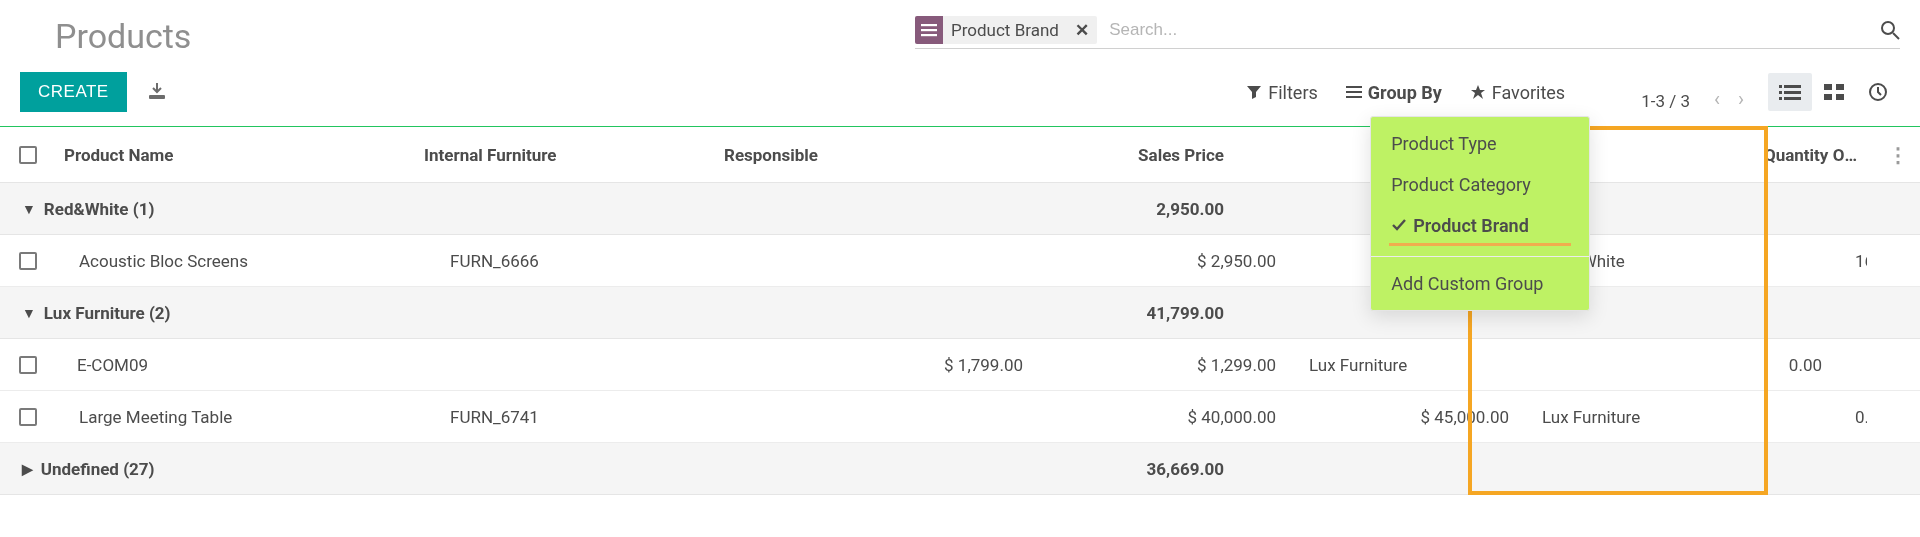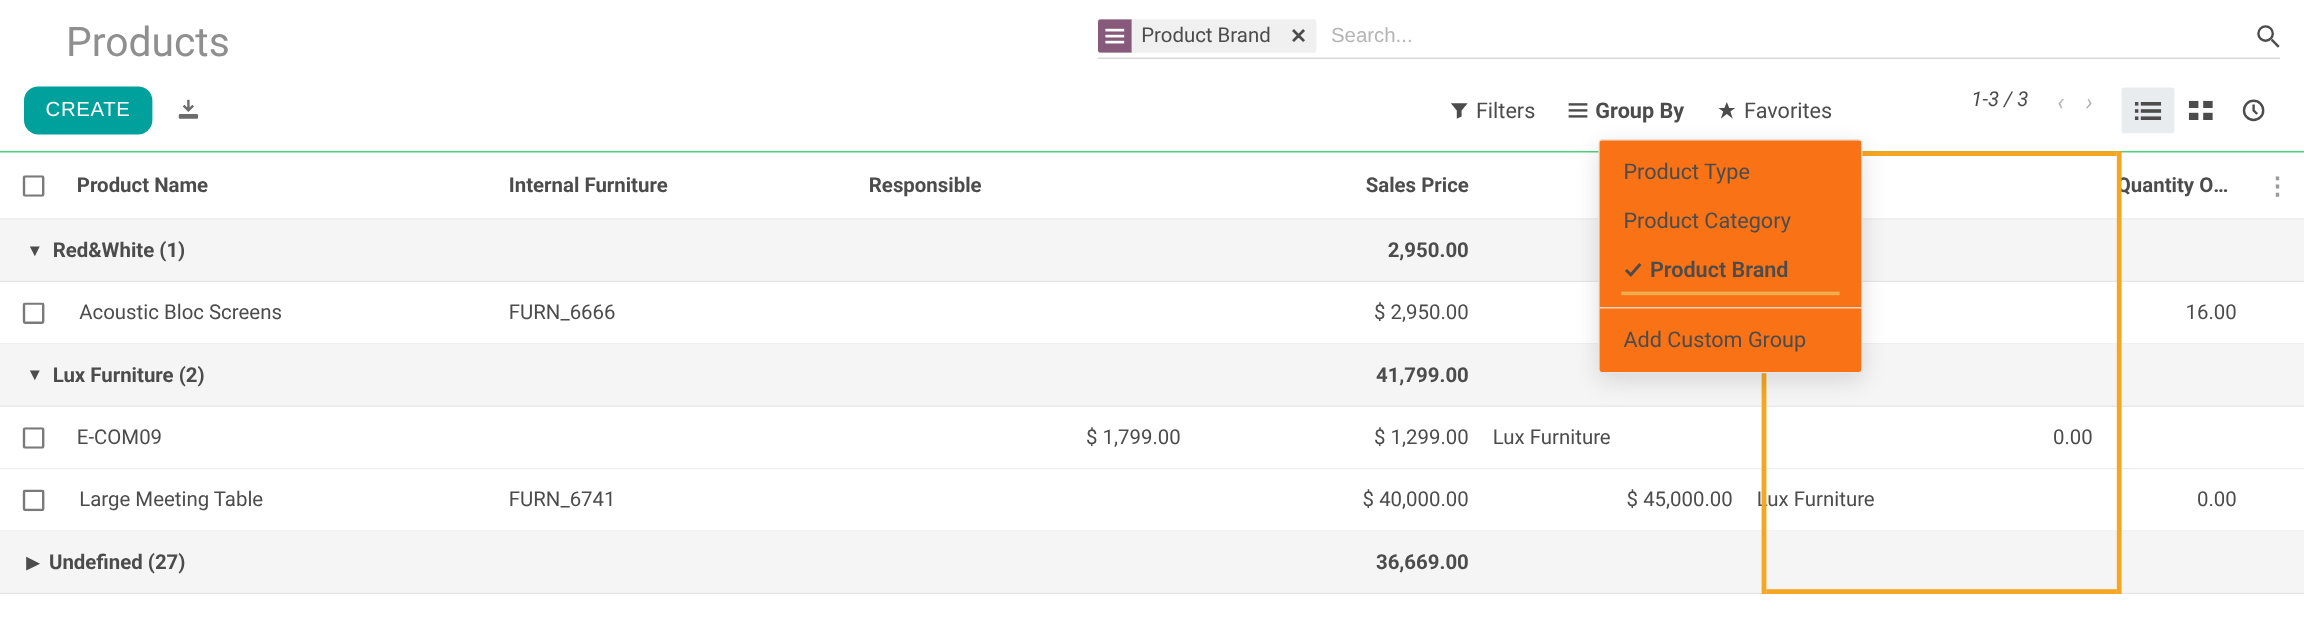--- a/index.html
+++ b/index.html
@@ -79,21 +79,21 @@
     padding: 16px 20px 14px 20px;
     position: relative;
   }
   .btn-create {
     background: #00a09d;
     color: #fff;
     border: none;
     padding: 10px 18px;
     font-size: 17px;
     letter-spacing: 0.5px;
-    border-radius: 12px;
+    border-radius: 0;
     cursor: pointer;
   }
   .btn-import {
     margin-left: 20px;
     color: #6c6c6c;
     cursor: pointer;
   }
   .search-options {
     margin-left: auto;
     display: flex;
@@ -107,21 +107,21 @@
     gap: 6px;
     color: #4c4c4c;
     cursor: pointer;
     font-size: 18px;
   }
   .groupby-active { font-weight: 700; }
   .group-dropdown {
     position: absolute;
     top: 34px;
     left: 124px;
-    background: #f97316;
+    background: #bef264;
     border: 1px solid #e5e5e5;
     box-shadow: 0 6px 20px rgba(0,0,0,0.12);
     border-radius: 3px;
     min-width: 220px;
     z-index: 50;
     padding: 6px 0;
   }
   .group-item {
     padding: 10px 20px;
     font-size: 18px;
@@ -143,24 +143,23 @@
     background: #f0ad4e;
   }
   .group-item.relwrap { position: relative; padding-bottom: 14px; }
   .group-divider {
     height: 1px;
     background: #ececec;
     margin: 6px 0;
   }
   .right-controls {
     display: flex;
-    align-items: flex-start;
+    align-items: flex-end;
     gap: 24px;
-    margin-left: 116px;
-    font-style: italic;
+    margin-left: 76px;
   }
   .pager {
     color: #4c4c4c;
     font-size: 17px;
   }
   .pager-nav {
     display: inline-flex;
     align-items: center;
     gap: 18px;
     color: #b5b5b5;
@@ -228,20 +227,21 @@
     display: flex;
     align-items: center;
     gap: 8px;
     grid-column: 1 / span 4;
     padding-left: 22px;
   }
   .grow .caret { font-size: 14px; color: #4c4c4c; }
   .trow {
     height: 52px;
     border-bottom: 1px solid #ececec;
+    gap: 13px;
   }
   .trow .pname { padding-left: 10px; }
   .brand-highlight-box {
     position: absolute;
     left: 1468px;
     top: 0;
     bottom: 0;
     width: 300px;
     pointer-events: none;
     border-left: 4px solid #f5a623;

